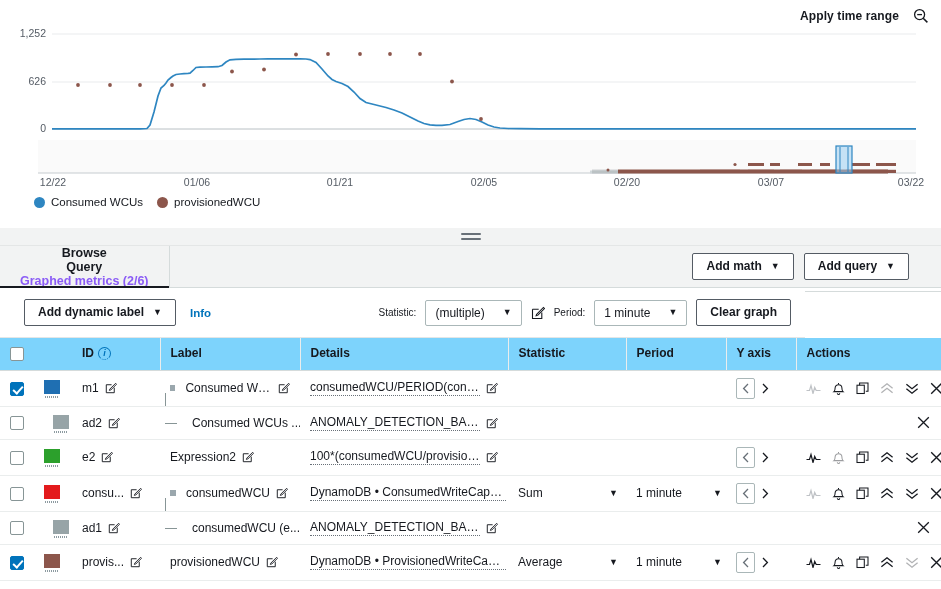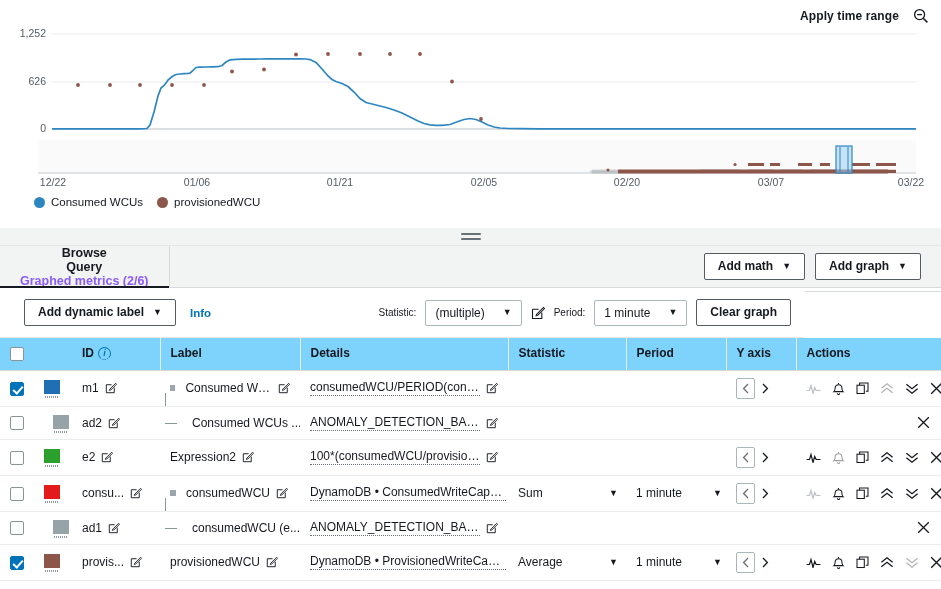--- a/index.html
+++ b/index.html
@@ -78,21 +78,21 @@
     border-right: 1px solid #d5dbdb;
   }
   .tab:first-child { border-left: none; }
   .tab.active { color: #8b5cf6; }
   .tab.active::after {
     content: ""; position: absolute; left: 0; right: 0; bottom: -1px;
     height: 3px; background: #16191f;
   }
   .tabs-right {
     margin-left: auto; display: flex; align-items: center; gap: 10px;
-    padding-right: 20px;
+    padding-right: 32px;
   }
 
   .btn {
     background: #ffffff;
     border: 1px solid #545b64;
     border-radius: 2px;
     color: #16191f;
     font-family: "Liberation Sans", sans-serif;
     font-size: 12px; font-weight: bold;
     padding: 5px 13px;
@@ -382,21 +382,21 @@
       <div class="tab">
         <span>Options</span>
       </div>
     </div>
     <div class="tabs-right">
       <button class="btn">
         <span>Add math</span>
         <span class="caret">▼</span>
       </button>
       <button class="btn">
-        <span>Add graph</span>
+        <span>Add query</span>
         <span class="caret">▼</span>
       </button>
     </div>
   </div>
 
   <div class="controls">
     <div class="controls-left">
       <button class="btn">
         <span>Add dynamic label</span>
         <span class="caret">▼</span>

